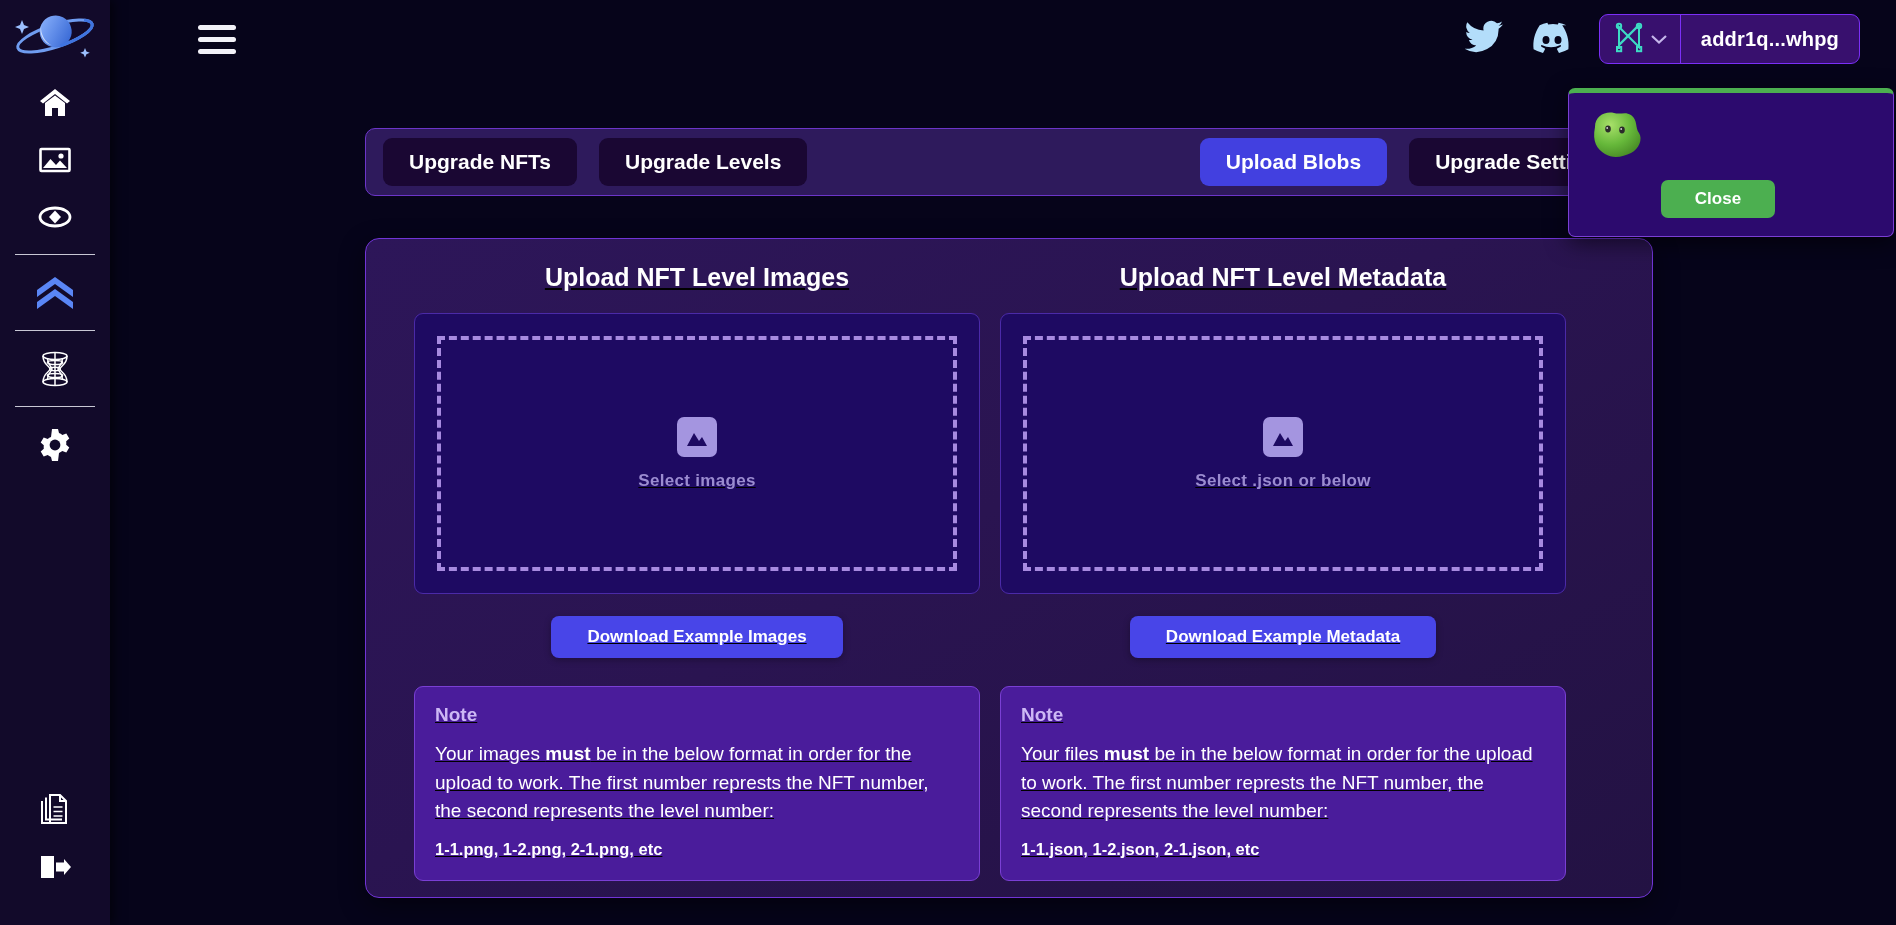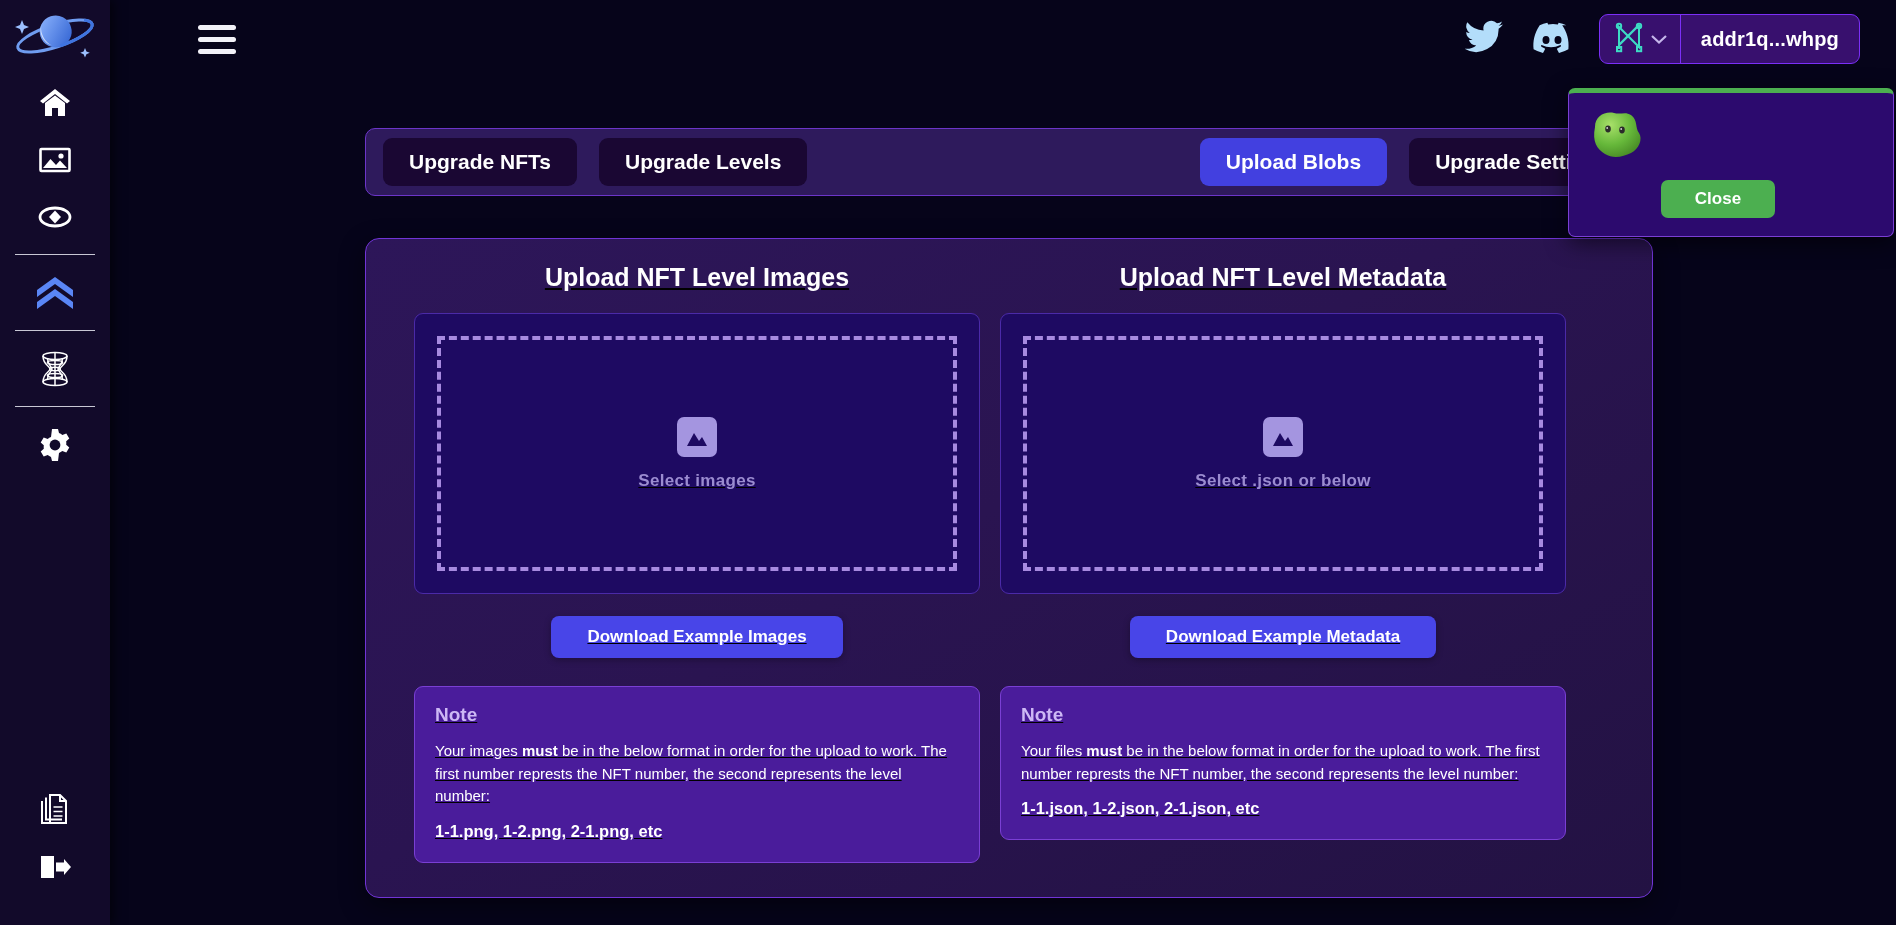--- a/index.html
+++ b/index.html
@@ -257,21 +257,21 @@
     padding: 17px 20px 21px 20px;
   }
   .note-title {
     color: #cdb8f5;
     font-size: 19px;
     font-weight: bold;
     margin-bottom: 14px;
   }
   .note-body {
     color: #ffffff;
-    font-size: 15px;
+    font-size: 19px;
     line-height: 1.5;
   }
   .note-body b { font-weight: bold; }
   .note-example {
     color: #ffffff;
     font-size: 16.5px;
     font-weight: bold;
     margin-top: 14px;
   }
 

